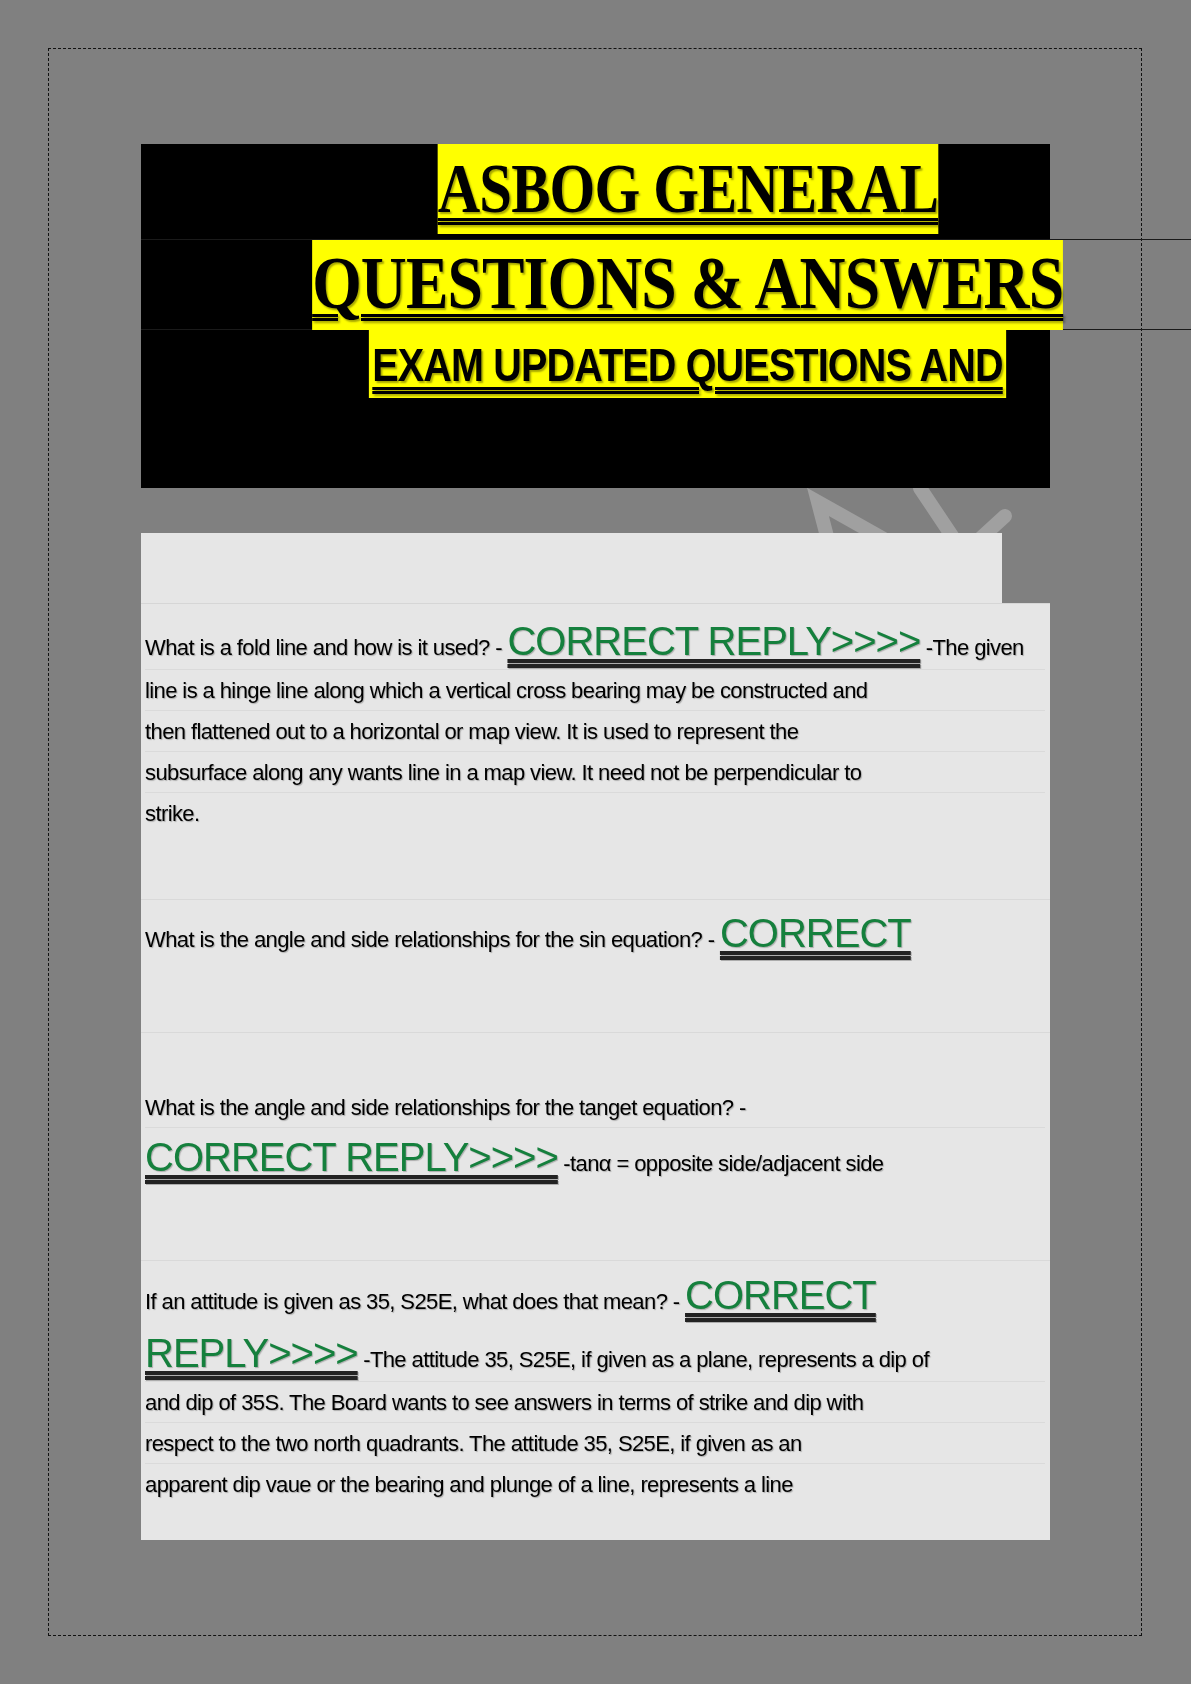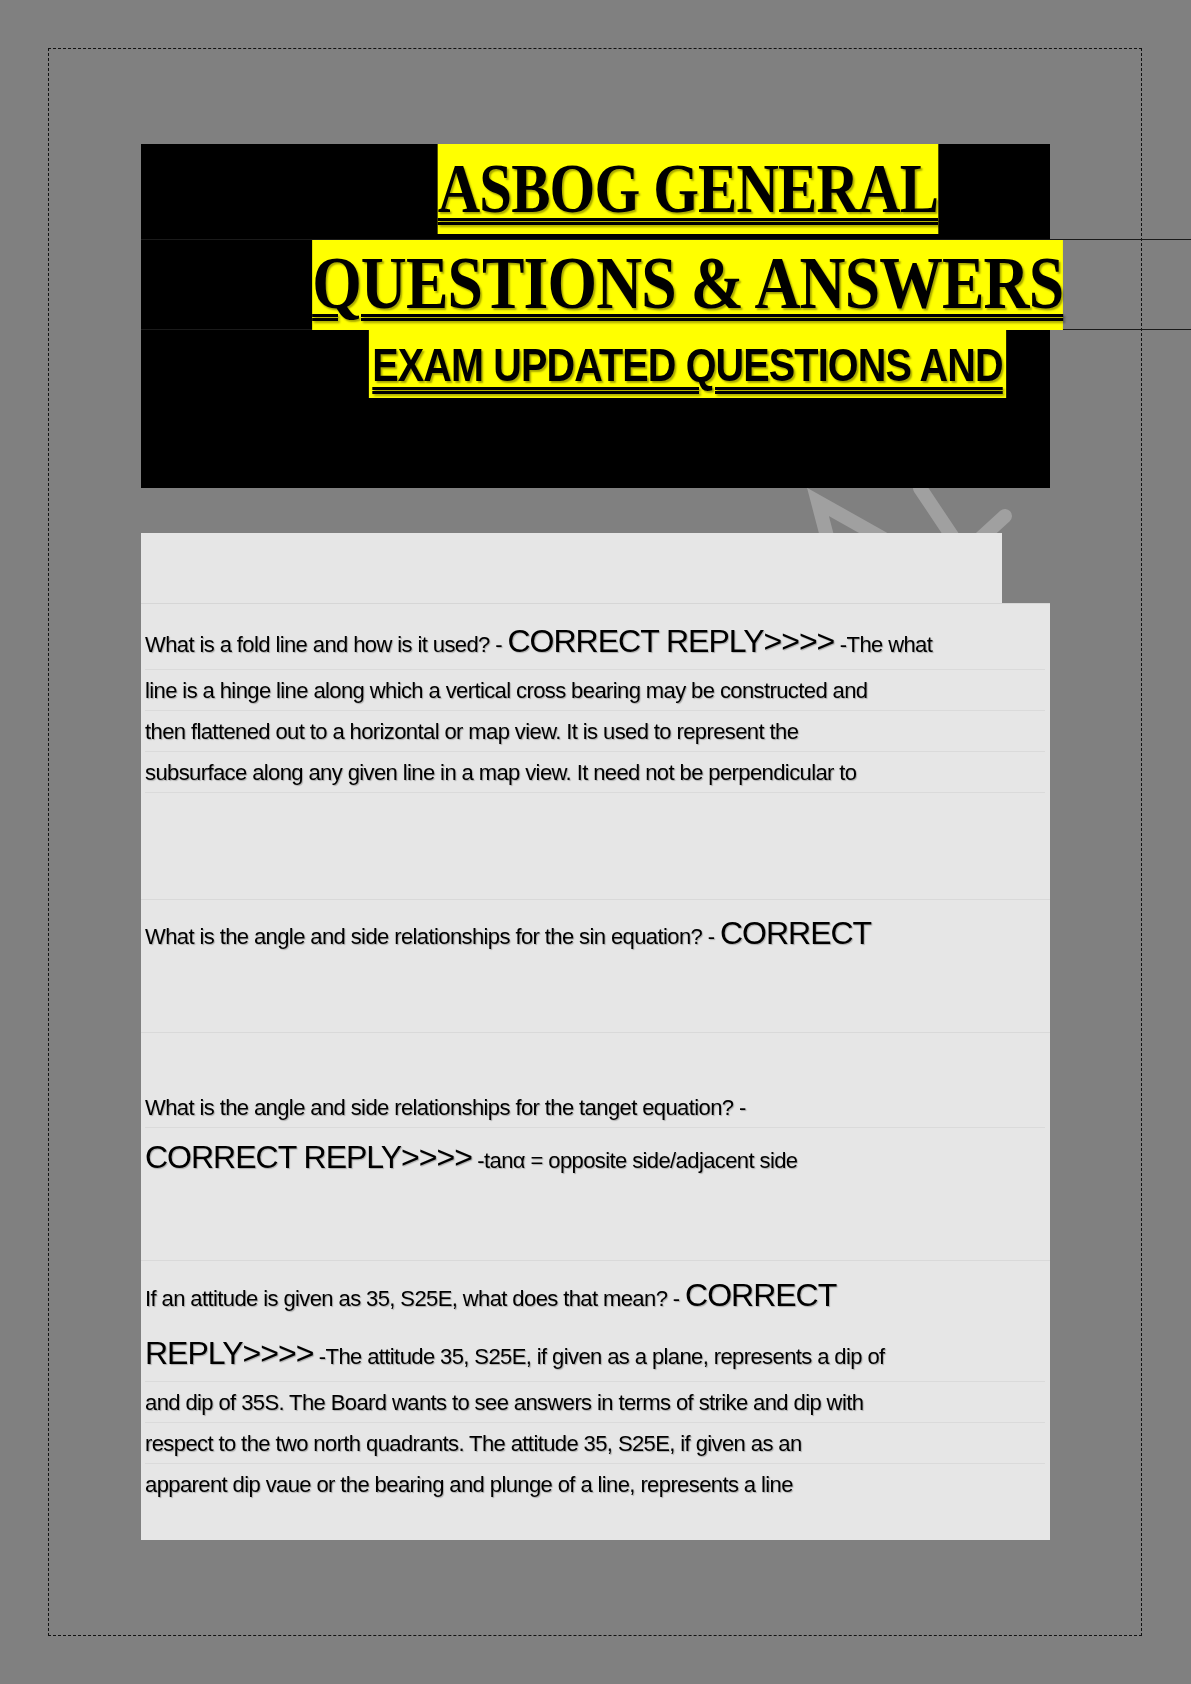--- a/index.html
+++ b/index.html
@@ -109,22 +109,23 @@
   .qa-line {
     height: 41px;
     line-height: 41px;
     white-space: nowrap;
     border-bottom: 1px solid #dadada;
     box-sizing: border-box;
   }
   .qa-line.tall { height: 58px; line-height: 58px; }
   .qa-line.noborder { border-bottom: none; }
   .reply {
-    color: #000000;
-    font-size: 32px;
+    color: #15803d;
+    font-size: 40px;
+    text-decoration: underline;
     text-decoration-style: double;
     text-decoration-color: #222;
     text-underline-offset: 4px;
     letter-spacing: -1px;
   }
   .sep {
     position: absolute;
     left: 0;
     width: 909px;
     height: 1px;
@@ -159,25 +160,26 @@
 </div>
 
 <div class="content-top"></div>
 
 <div class="content">
 
   <div class="qa" style="top: 8px;">
     <div class="qa-line tall">
       <span>What is a fold line and how is it used? -</span>
       <span class="reply">CORRECT REPLY&gt;&gt;&gt;&gt;</span>
-      <span>-The what</span>
+      <span>-The given</span>
     </div>
     <div class="qa-line">line is a hinge line along which a vertical cross bearing may be constructed and</div>
     <div class="qa-line">then flattened out to a horizontal or map view. It is used to represent the</div>
-    <div class="qa-line">subsurface along any given line in a map view. It need not be perpendicular to</div>
+    <div class="qa-line">subsurface along any wants line in a map view. It need not be perpendicular to</div>
+    <div class="qa-line noborder">strike.</div>
   </div>
 
   <div class="sep" style="top: 295px;"></div>
 
   <div class="qa" style="top: 300px;">
     <div class="qa-line tall noborder">
       <span>What is the angle and side relationships for the sin equation? -</span>
       <span class="reply">CORRECT</span>
     </div>
   </div>

